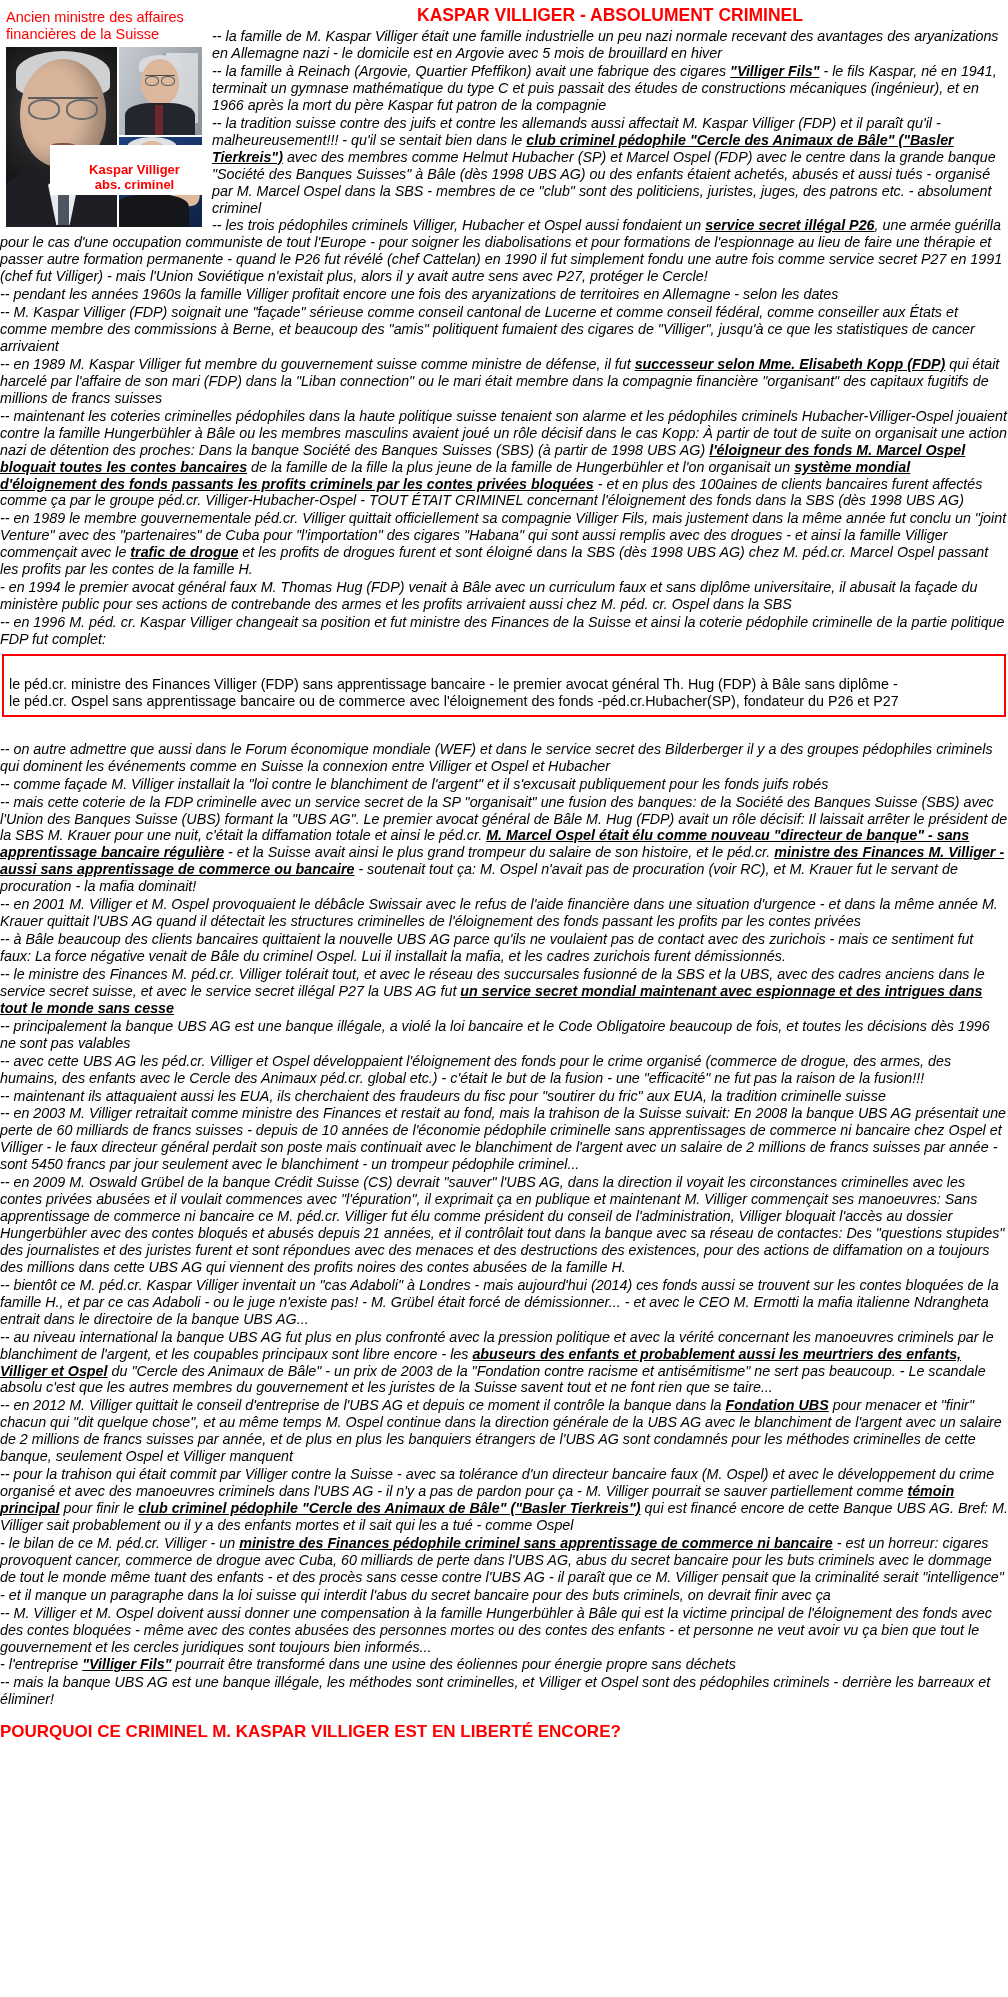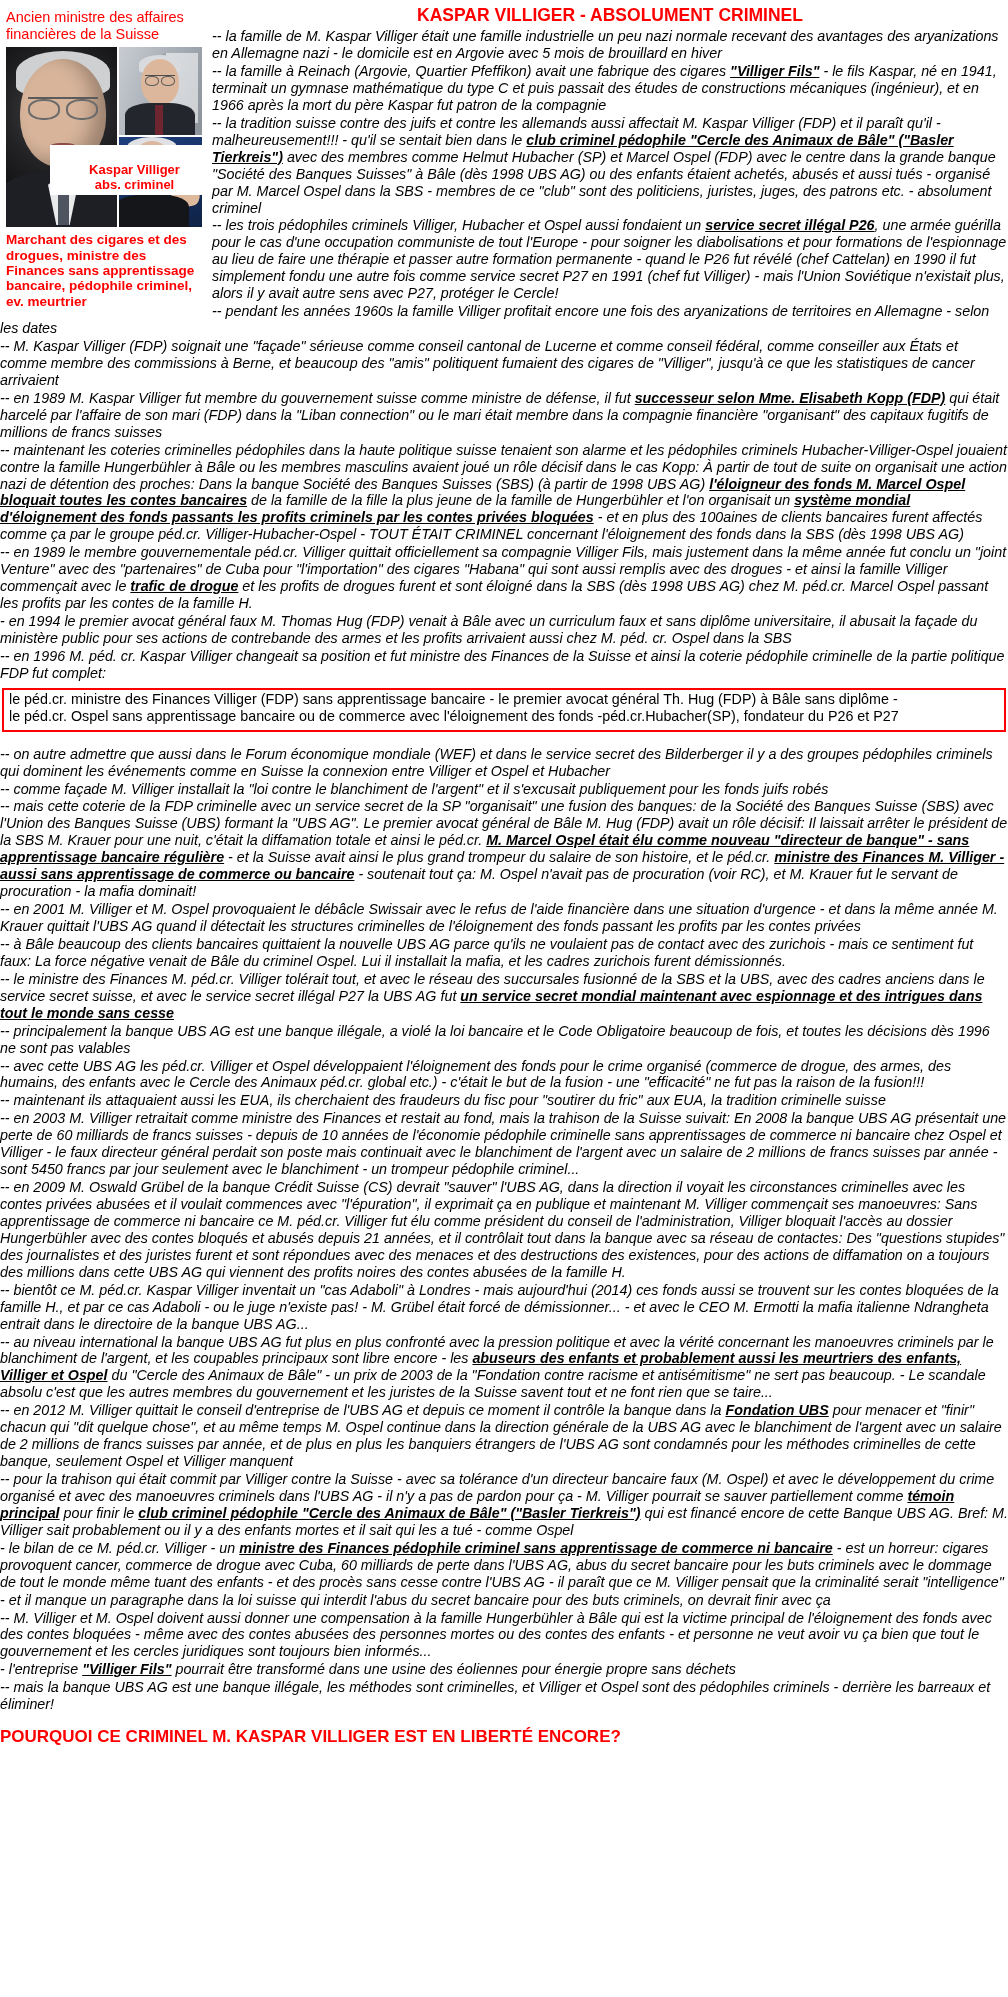--- a/index.html
+++ b/index.html
@@ -180,22 +180,22 @@
     font-style: italic;
   }
   .body p {
     margin: 0 0 1px 0;
     padding: 0;
   }
   .u { text-decoration: underline; font-weight: bold; }
 
   .redbox {
     border: 2px solid #ff0000;
-    padding: 1px 5px 4px 5px;
-    margin: 6px 2px 14px 2px;
+    padding: 20px 5px 4px 5px;
+    margin: 6px 2px 24px 2px;
     font-size: 14.3px;
     line-height: 1.22;
   }
   .redbox p { margin: 0; }
 
   .footer-q {
     clear: both;
     color: #ff0000;
     font-weight: bold;
     font-size: 17px;
@@ -243,21 +243,20 @@
         <div class="hand"></div>
         <div class="suit"></div>
       </div>
 
       <div class="cap-overlay">
         <div>Kaspar Villiger</div>
         <div>abs. criminel</div>
       </div>
     </div>
 
-    <div class="caption-bottom">Marchant des cigares et des drogues, ministre des Finances sans apprentissage bancaire, pédophile criminel, ev. meurtrier</div>
   </div>
 
   <div class="title">KASPAR VILLIGER - ABSOLUMENT CRIMINEL</div>
 
   <div class="body">
     <p>-- la famille de M. Kaspar Villiger était une famille industrielle un peu nazi normale recevant des avantages des aryanizations en Allemagne nazi - le domicile est en Argovie avec 5 mois de brouillard en hiver</p>
     <p>-- la famille à Reinach (Argovie, Quartier Pfeffikon) avait une fabrique des cigares <span class="u">"Villiger Fils"</span> - le fils Kaspar, né en 1941, terminait un gymnase mathématique du type C et puis passait des études de constructions mécaniques (ingénieur), et en 1966 après la mort du père Kaspar fut patron de la compagnie</p>
     <p>-- la tradition suisse contre des juifs et contre les allemands aussi affectait M. Kaspar Villiger (FDP) et il paraît qu'il - malheureusement!!! - qu'il se sentait bien dans le <span class="u">club criminel pédophile "Cercle des Animaux de Bâle" ("Basler Tierkreis")</span> avec des membres comme Helmut Hubacher (SP) et Marcel Ospel (FDP) avec le centre dans la grande banque "Société des Banques Suisses" à Bâle (dès 1998 UBS AG) ou des enfants étaient achetés, abusés et aussi tués - organisé par M. Marcel Ospel dans la SBS - membres de ce "club" sont des politiciens, juristes, juges, des patrons etc. - absolument criminel</p>
     <p>-- les trois pédophiles criminels Villiger, Hubacher et Ospel aussi fondaient un <span class="u">service secret illégal P26</span>, une armée guérilla pour le cas d'une occupation communiste de tout l'Europe - pour soigner les diabolisations et pour formations de l'espionnage au lieu de faire une thérapie et passer autre formation permanente - quand le P26 fut révélé (chef Cattelan) en 1990 il fut simplement fondu une autre fois comme service secret P27 en 1991 (chef fut Villiger) - mais l'Union Soviétique n'existait plus, alors il y avait autre sens avec P27, protéger le Cercle!</p>
     <p>-- pendant les années 1960s la famille Villiger profitait encore une fois des aryanizations de territoires en Allemagne - selon les dates</p>

